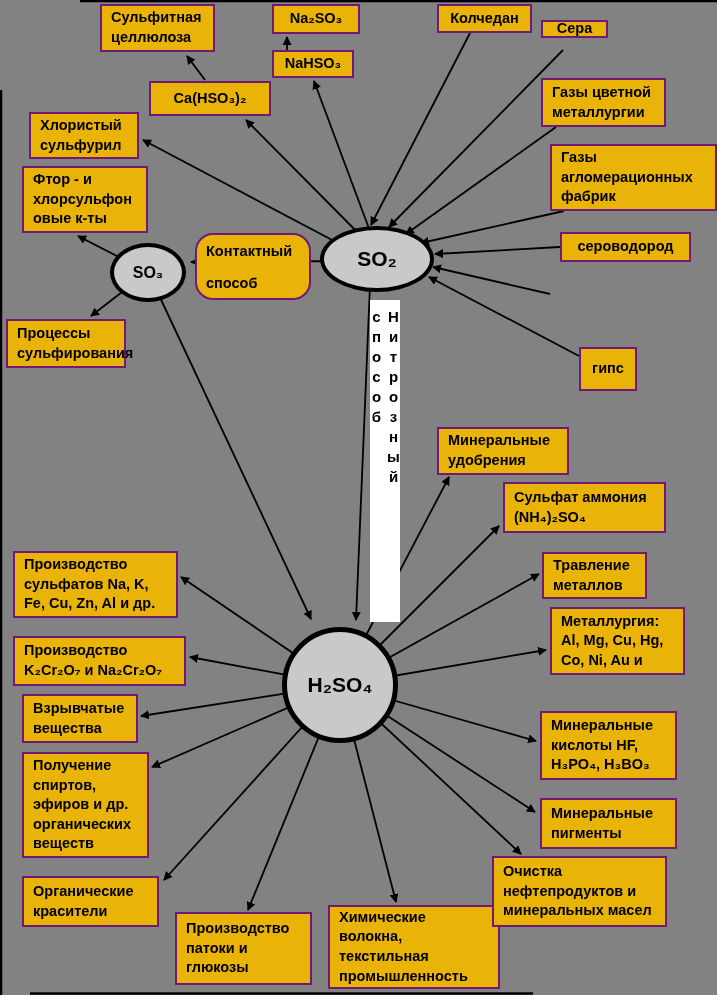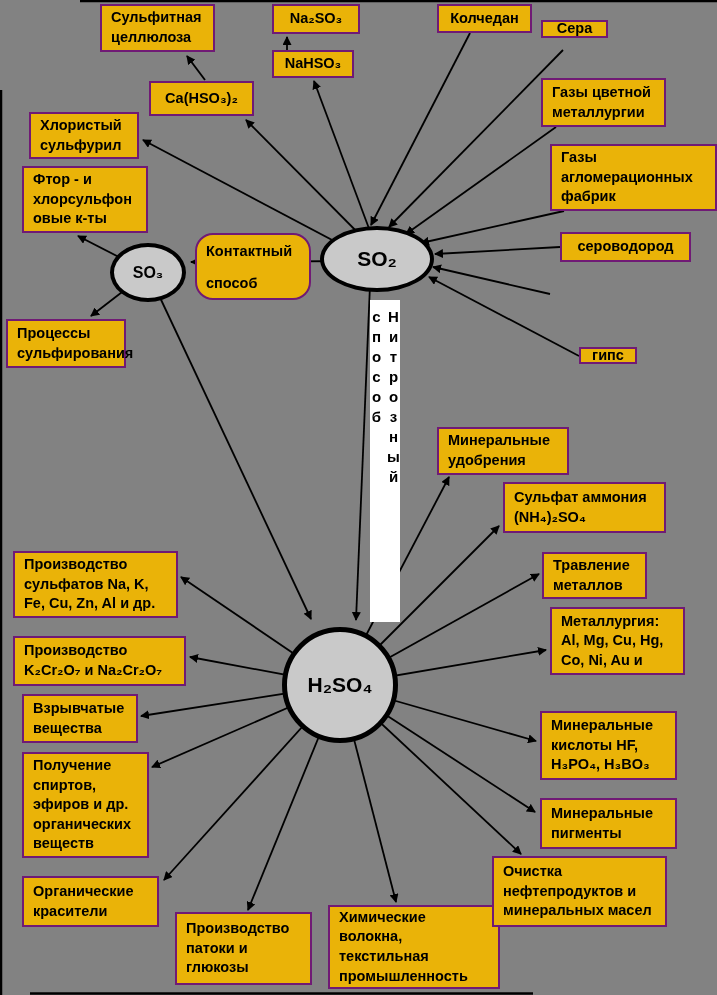--- a/index.html
+++ b/index.html
@@ -105,39 +105,39 @@
       <line x1="340" y1="685" x2="141" y2="716" marker-end="url(#ah)"></line>
       <line x1="340" y1="685" x2="190" y2="657" marker-end="url(#ah)"></line>
       <line x1="340" y1="685" x2="181" y2="577" marker-end="url(#ah)"></line>
     </g>
   </svg>
 
   <div class="box" style="left:100px;top:4px;width:115px;height:48px">Сульфитная
 целлюлоза</div>
   <div class="box center" style="left:272px;top:4px;width:88px;height:30px">Na₂SO₃</div>
   <div class="box center" style="left:272px;top:50px;width:82px;height:28px">NaHSO₃</div>
-  <div class="box center" style="left:149px;top:81px;width:105px;height:35px">Ca(HSO₃)₂</div>
+  <div class="box center" style="left:149px;top:81px;width:122px;height:35px">Ca(HSO₃)₂</div>
   <div class="box" style="left:29px;top:112px;width:110px;height:47px">Хлористый
 сульфурил</div>
 
   <div class="box" style="left:22px;top:166px;width:126px;height:67px">Фтор - и
 хлорсульфон
 овые к-ты</div>
   <div class="box" style="left:6px;top:319px;width:120px;height:49px">Процессы
 сульфирования</div>
 
   <div class="box center" style="left:437px;top:4px;width:95px;height:29px">Колчедан</div>
   <div class="box center" style="left:541px;top:20px;width:67px;height:18px">Сера</div>
   <div class="box" style="left:541px;top:78px;width:125px;height:49px">Газы цветной
 металлургии</div>
   <div class="box" style="left:550px;top:144px;width:167px;height:67px">Газы
 агломерационных
 фабрик</div>
   <div class="box center" style="left:560px;top:232px;width:131px;height:30px">сероводород</div>
-  <div class="box center" style="left:579px;top:347px;width:58px;height:17px">гипс</div>
+  <div class="box center" style="left:579px;top:347px;width:58px;height:44px">гипс</div>
 
   <div class="box gapline" style="left:195px;top:233px;width:116px;height:67px">Контактный
 способ</div>
   <div class="vbox" style="left:370px;top:300px;width:30px;height:322px">Нитрозный способ</div>
 
   <div class="ellipse" style="left:110px;top:243px;width:76px;height:59px;font-size:16px">SO₃</div>
   <div class="ellipse" style="left:320px;top:226px;width:114px;height:66px;font-size:21px">SO₂</div>
   <div class="ellipse" style="left:282px;top:627px;width:116px;height:116px;font-size:21px;border-width:5px">H₂SO₄</div>
 
   <div class="box" style="left:437px;top:427px;width:132px;height:48px">Минеральные

